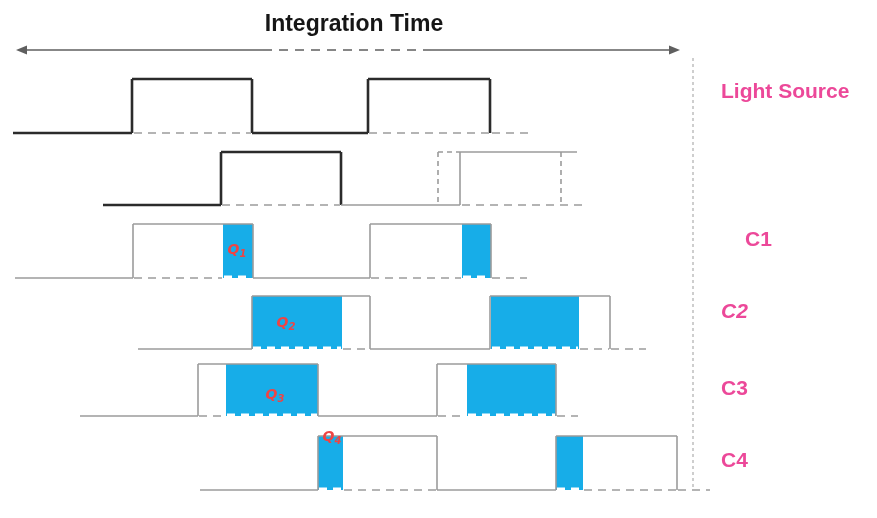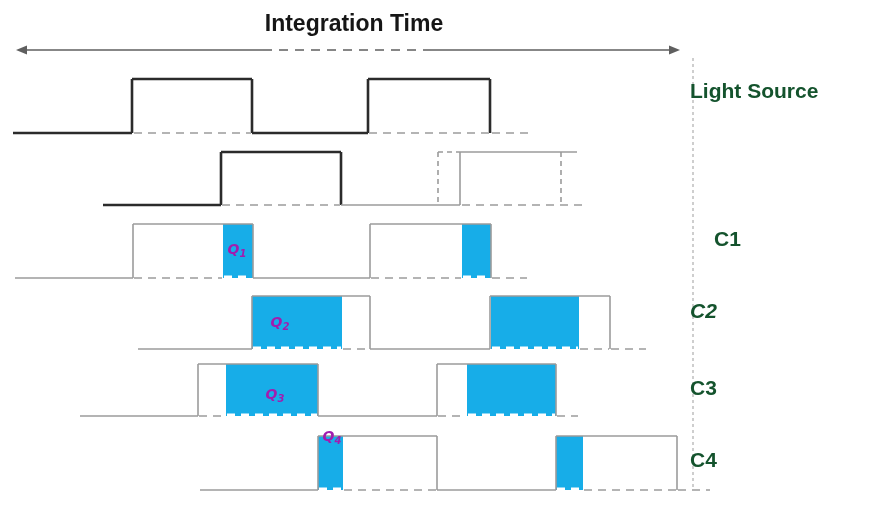--- a/index.html
+++ b/index.html
@@ -1,23 +1,23 @@
 <!DOCTYPE html>
 <html><head>
 <meta charset="utf-8">
 <style>
   html,body{margin:0;padding:0;background:#ffffff;}
   .stage{position:relative;width:877px;height:518px;background:#ffffff;overflow:hidden;
          font-family:"Liberation Sans",sans-serif;}
   .title{position:absolute;top:10px;left:0;width:708px;text-align:center;
          font:700 23px "Liberation Sans",sans-serif;color:#161616;}
-  .row-label{position:absolute;left:690px;font:700 21px "Liberation Sans",sans-serif;
-             color:#14532d;white-space:nowrap;}
+  .row-label{position:absolute;left:721px;font:700 21px "Liberation Sans",sans-serif;
+             color:#ec4899;white-space:nowrap;}
   .qlabel{position:absolute;transform:translate(-50%,-55%);
-          font:italic 700 14px "DejaVu Sans",sans-serif;color:#a21caf;white-space:nowrap;}
+          font:italic 700 14px "DejaVu Sans",sans-serif;color:#ef4444;white-space:nowrap;}
   .qsub{font-size:10px;font-style:italic;vertical-align:-3px;}
   svg{position:absolute;top:0;left:0;}
 </style>
 </head>
 <body>
 
 <div class="stage">
   <svg id="wave" width="877" height="518" viewBox="0 0 877 518">
       <line x1="26" y1="50" x2="263" y2="50" stroke="#5f5f5f" stroke-width="1.4"></line>
       <line x1="263" y1="50" x2="431" y2="50" stroke="#5f5f5f" stroke-width="1.4" stroke-dasharray="9 7"></line>
@@ -112,16 +112,16 @@
 
   <div class="title">Integration Time</div>
 
   <div class="row-label" style="top: 79px;">Light Source</div>
   <div class="row-label" style="top: 227px; margin-left: 24px;">C1</div>
   <div class="row-label" style="top: 299px; font-style: italic;">C2</div>
   <div class="row-label" style="top: 376px;">C3</div>
   <div class="row-label" style="top: 448px;">C4</div>
 
   <span class="qlabel" style="left: 237px; top: 251px;"><span class="qmain">Q</span><span class="qsub">1</span></span>
-  <span class="qlabel" style="left: 280px; top: 324px;"><span class="qmain">Q</span><span class="qsub">2</span></span>
+  <span class="qlabel" style="left: 286px; top: 324px;"><span class="qmain">Q</span><span class="qsub">2</span></span>
   <span class="qlabel" style="left: 275px; top: 396px;"><span class="qmain">Q</span><span class="qsub">3</span></span>
   <span class="qlabel" style="left: 332px; top: 438px;"><span class="qmain">Q</span><span class="qsub">4</span></span>
 </div>
 
 </body></html>

